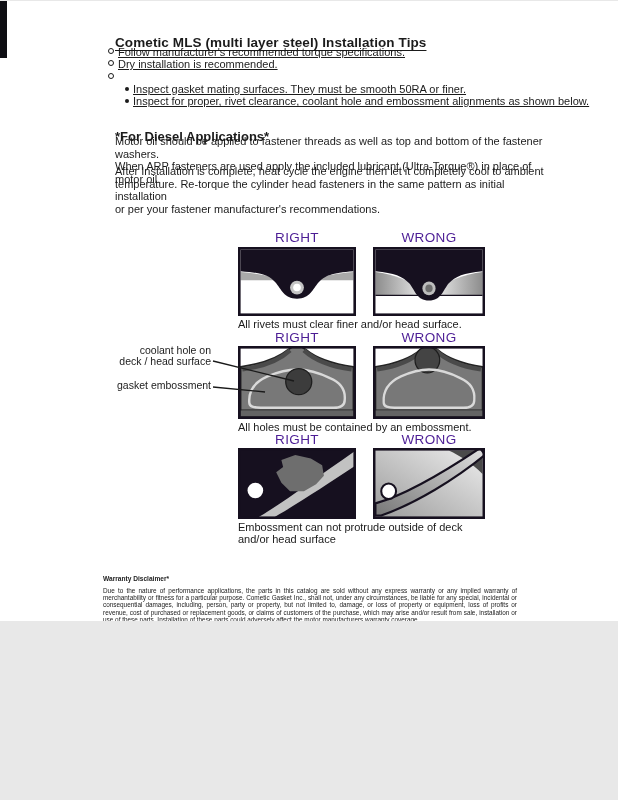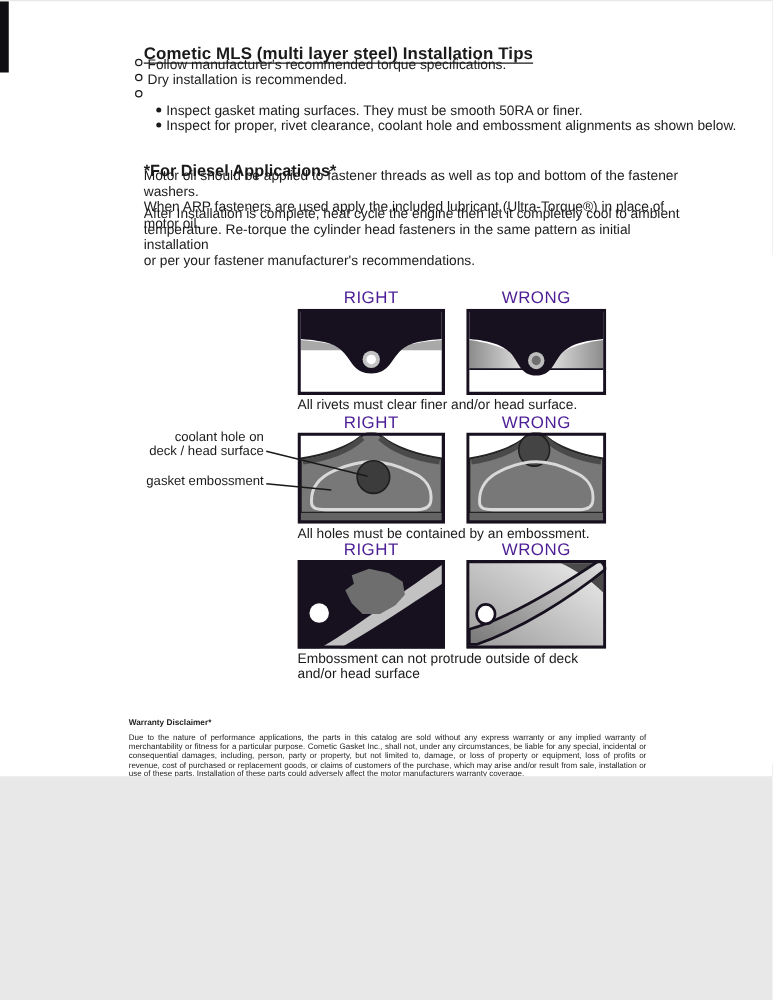--- a/index.html
+++ b/index.html
@@ -8,21 +8,21 @@
     background:#ffffff; overflow:hidden;
     font-family:"Liberation Sans", sans-serif; color:#1b1b1b;
     -webkit-font-smoothing:antialiased;
   }
   .abs{position:absolute;}
   .scan-bar{left:0;top:0;width:7px;height:57px;background:#0e0e13;}
   .title{
     left:115px; top:25px; font-size:13.5px; font-weight:bold; letter-spacing:.1px;
     text-decoration:underline; text-underline-offset:3px;
   }
-  .tips{left:108px; top:45px; width:445px; font-size:11px; line-height:12.3px;}
+  .tips{left:108px; top:45px; width:445px; font-size:11px; line-height:12.3px;text-decoration:underline;}
   .tip-row{white-space:nowrap;}
   .tip-row .marker{
     display:inline-block; width:4px; height:4px; border:1px solid #1b1b1b;
     border-radius:50%; margin-right:4px; vertical-align:2px;
   }
   .tip-sub{padding-left:17px; white-space:nowrap;}
   .tip-sub .marker-dot{
     display:inline-block; width:4px; height:4px; background:#1b1b1b;
     border-radius:50%; margin-right:4px; vertical-align:2px;
   }

